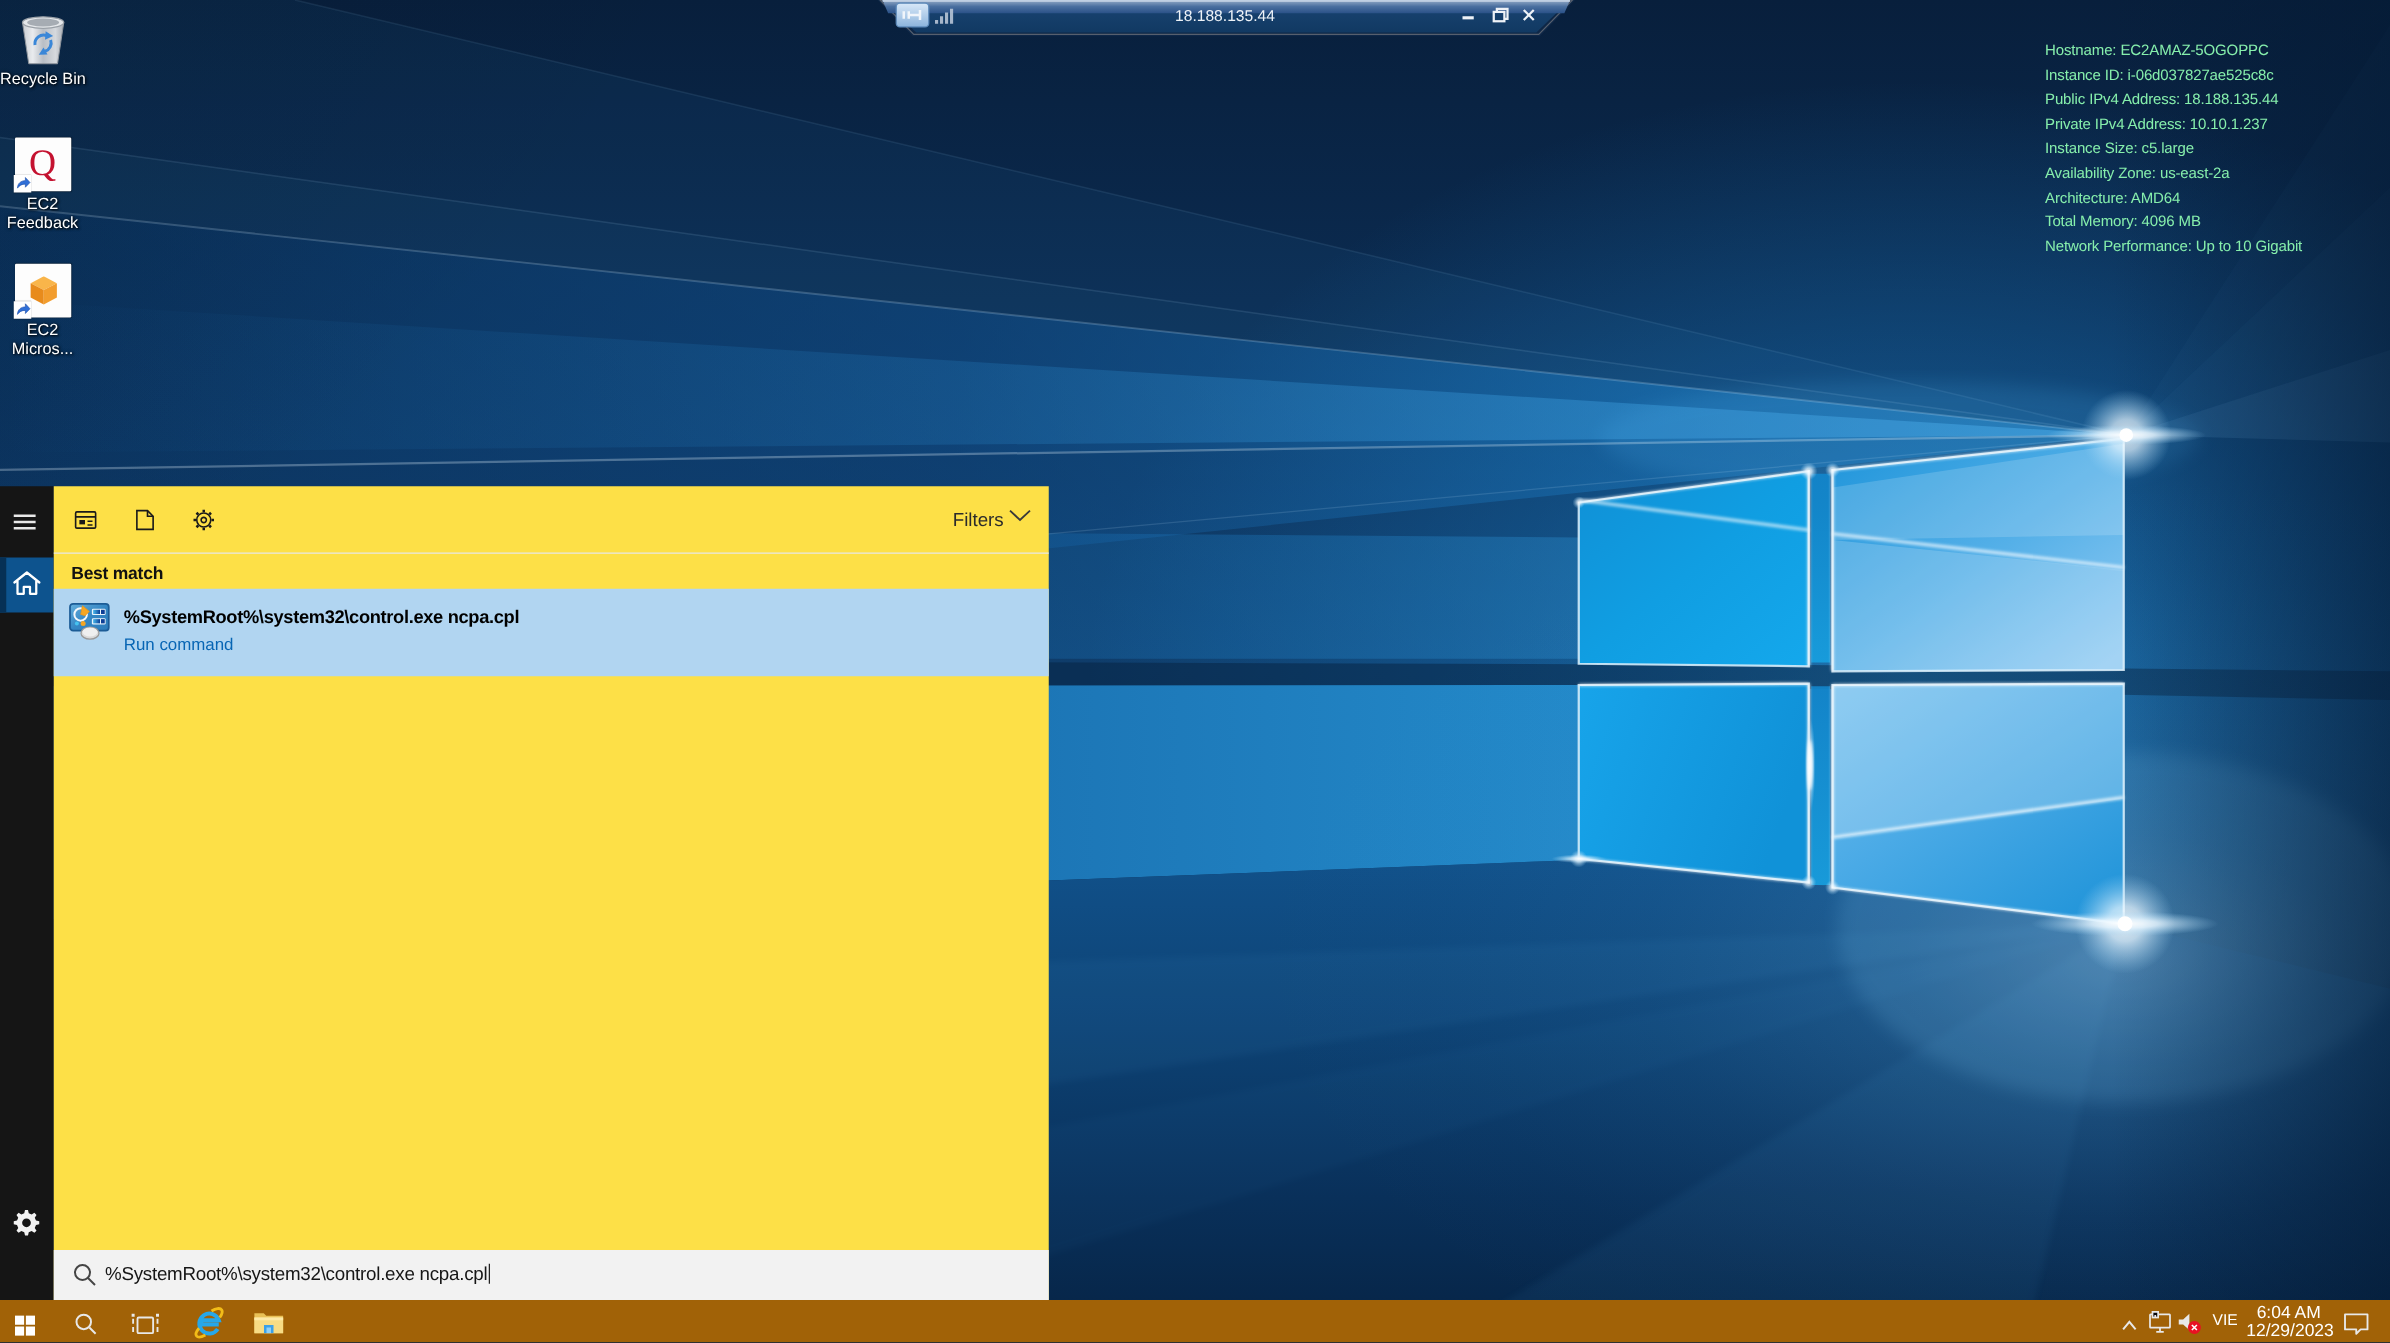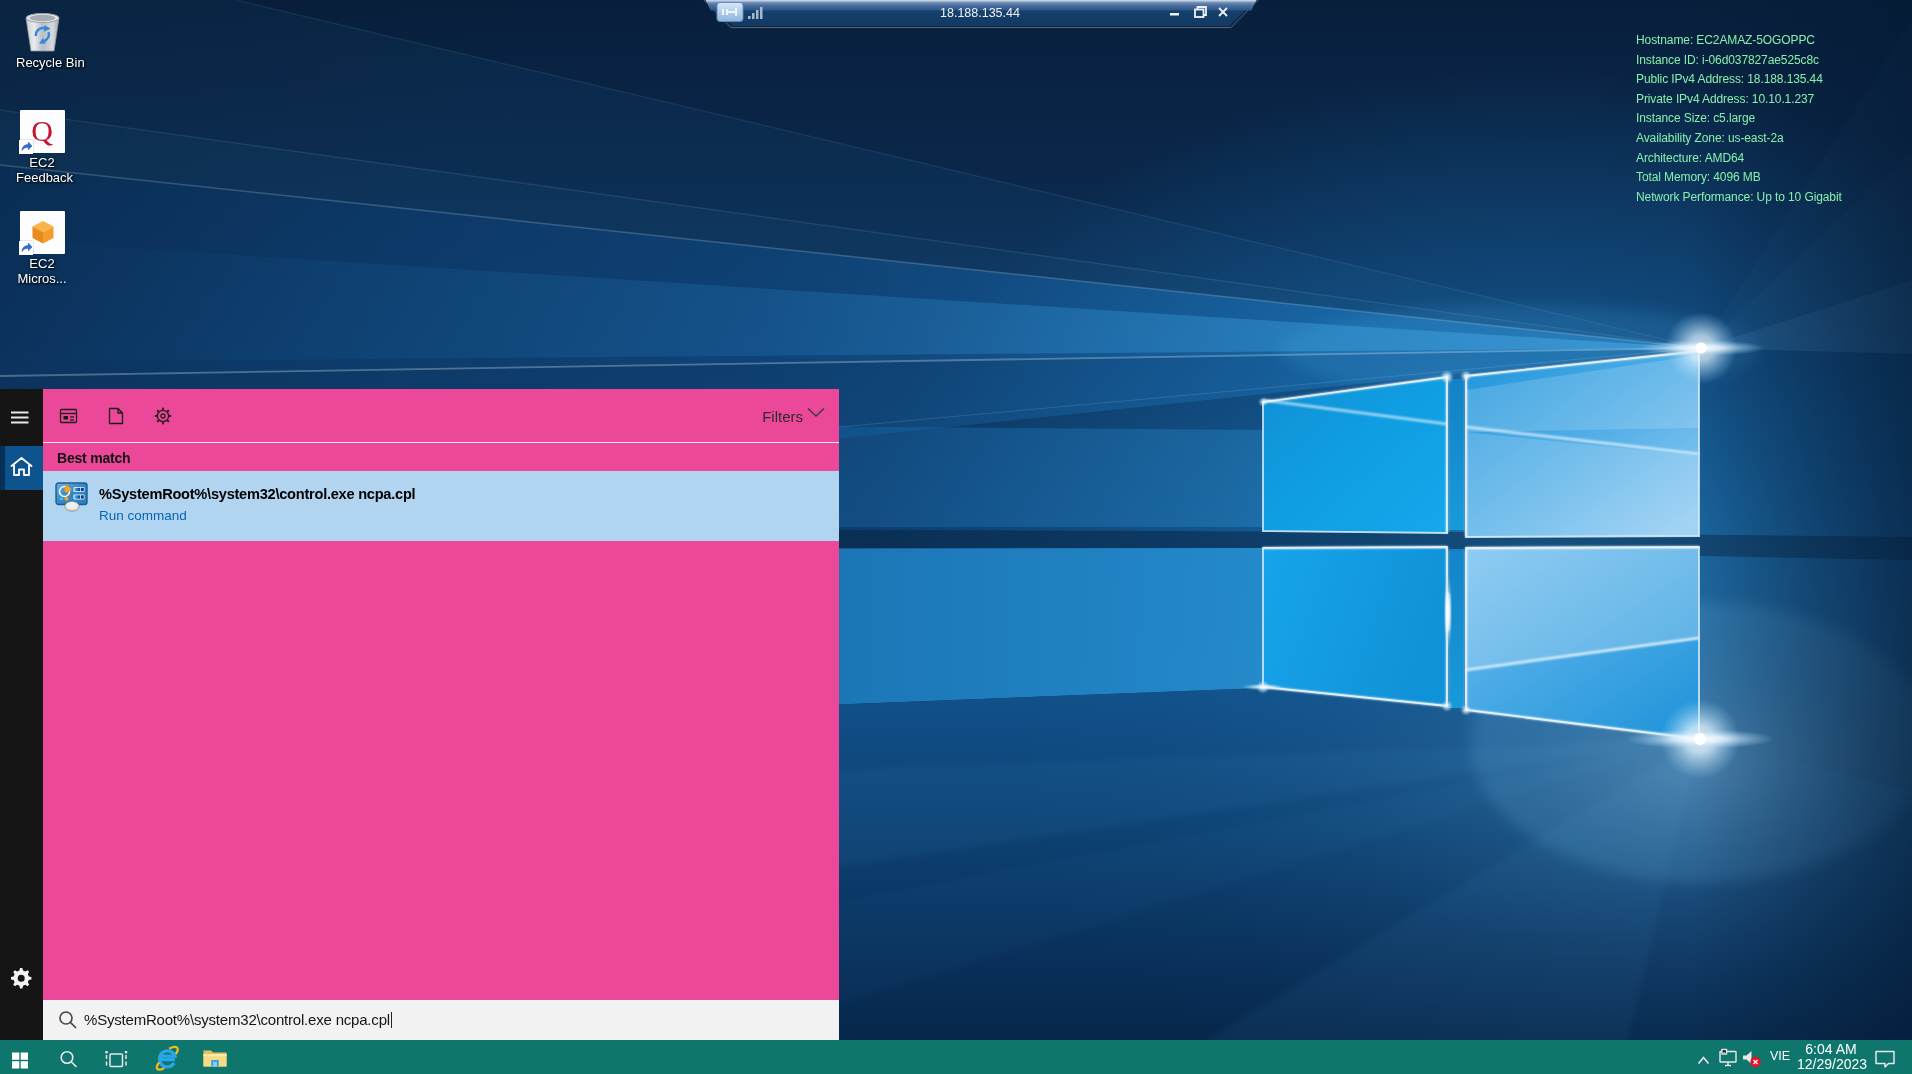--- a/index.html
+++ b/index.html
@@ -6,47 +6,47 @@
   html,body { width:1912px; height:1074px; overflow:hidden; background:#08203c;
     font-family:"Liberation Sans", sans-serif; }
   #stage { position:relative; width:1912px; height:1074px; overflow:hidden; }
   #wall { position:absolute; left:0; top:0; z-index:0; }
 
   
   #sysinfo { position:absolute; left:1636px; top:31px; z-index:2;
     font-size:12px; line-height:19.6px; color:#86efac; letter-spacing:-0.1px; }
 
   
-  .dicon { position:absolute; z-index:2; width:68px; text-align:center;padding-left:16px; }
+  .dicon { position:absolute; z-index:2; width:68px; text-align:center; }
   .dicon .lbl { margin-top:3px; font-size:13px; line-height:14.5px; color:#fff;
     text-shadow:1px 1px 2px rgba(0,0,0,.95), 0 0 3px rgba(0,0,0,.7); }
   .wicon { position:relative; width:45px; height:43px; margin:0 auto; background:#fdfdfd;
     border-radius:1px; box-shadow:0 0 1px rgba(0,0,0,.4); }
   .shortcut { position:absolute; left:-1px; bottom:-1px; width:14px; height:14px;
     background:#fff; box-shadow:0 0 1px rgba(0,0,0,.5); }
 
   
   #rdp { position:absolute; left:0; top:0; z-index:5;margin-left:20px; }
 
   
   #panel { position:absolute; left:0; top:389px; width:839px; height:651px; z-index:4; }
   #sidebar { position:absolute; left:0; top:0; width:43px; height:651px; background:#151515; }
-  #main { position:absolute; left:43px; top:0; width:796px; height:651px; background:#ec4899; }
+  #main { position:absolute; left:43px; top:0; width:796px; height:651px; background:#fde047; }
   #hdrrow { position:absolute; left:0; top:0; width:796px; height:54px; border-bottom:1px solid #e8e8e8; }
   #filters { position:absolute; right:36px; top:19px; font-size:15px; color:#2b2b2b; }
   #bestmatch { position:absolute; left:14px; top:61px; font-size:14px; letter-spacing:-0.2px; font-weight:bold; color:#111; }
   #resrow { position:absolute; left:0; top:82px; width:796px; height:70px; background:#b1d5f1; }
   #restitle { position:absolute; left:56px; top:15px; font-size:14.6px; font-weight:bold; letter-spacing:-0.25px; color:#000; }
   #ressub { position:absolute; left:56px; top:37px; font-size:13.5px; color:#0765b4; }
   #searchbox { position:absolute; left:0; top:611px; width:796px; height:40px; background:#f2f2f2; }
   #searchtext { position:absolute; left:41px; top:11px; font-size:15px; letter-spacing:-0.2px; color:#161616; }
   #caret { display:inline-block; width:1px; height:16px; background:#222; vertical-align:-3px; margin-left:1px; }
 
   
-  #taskbar { position:absolute; left:0; top:1040px; width:1912px; height:34px; background:#0f766e; z-index:6; }
+  #taskbar { position:absolute; left:0; top:1040px; width:1912px; height:34px; background:#a16207; z-index:6; }
   #clock { position:absolute; left:1797px; top:2px; width:68px; text-align:center;
     color:#fff; font-size:14px; line-height:15px; }
   #vie { position:absolute; left:1770px; top:9px; color:#fff; font-size:12.5px; }
 </style>
 </head>
 <body>
 <div id="stage">
   <svg id="wall" width="1912" height="1074" viewBox="0 0 1912 1074">
 <defs>
  <linearGradient id="base" x1="0" y1="0" x2="0" y2="1">

